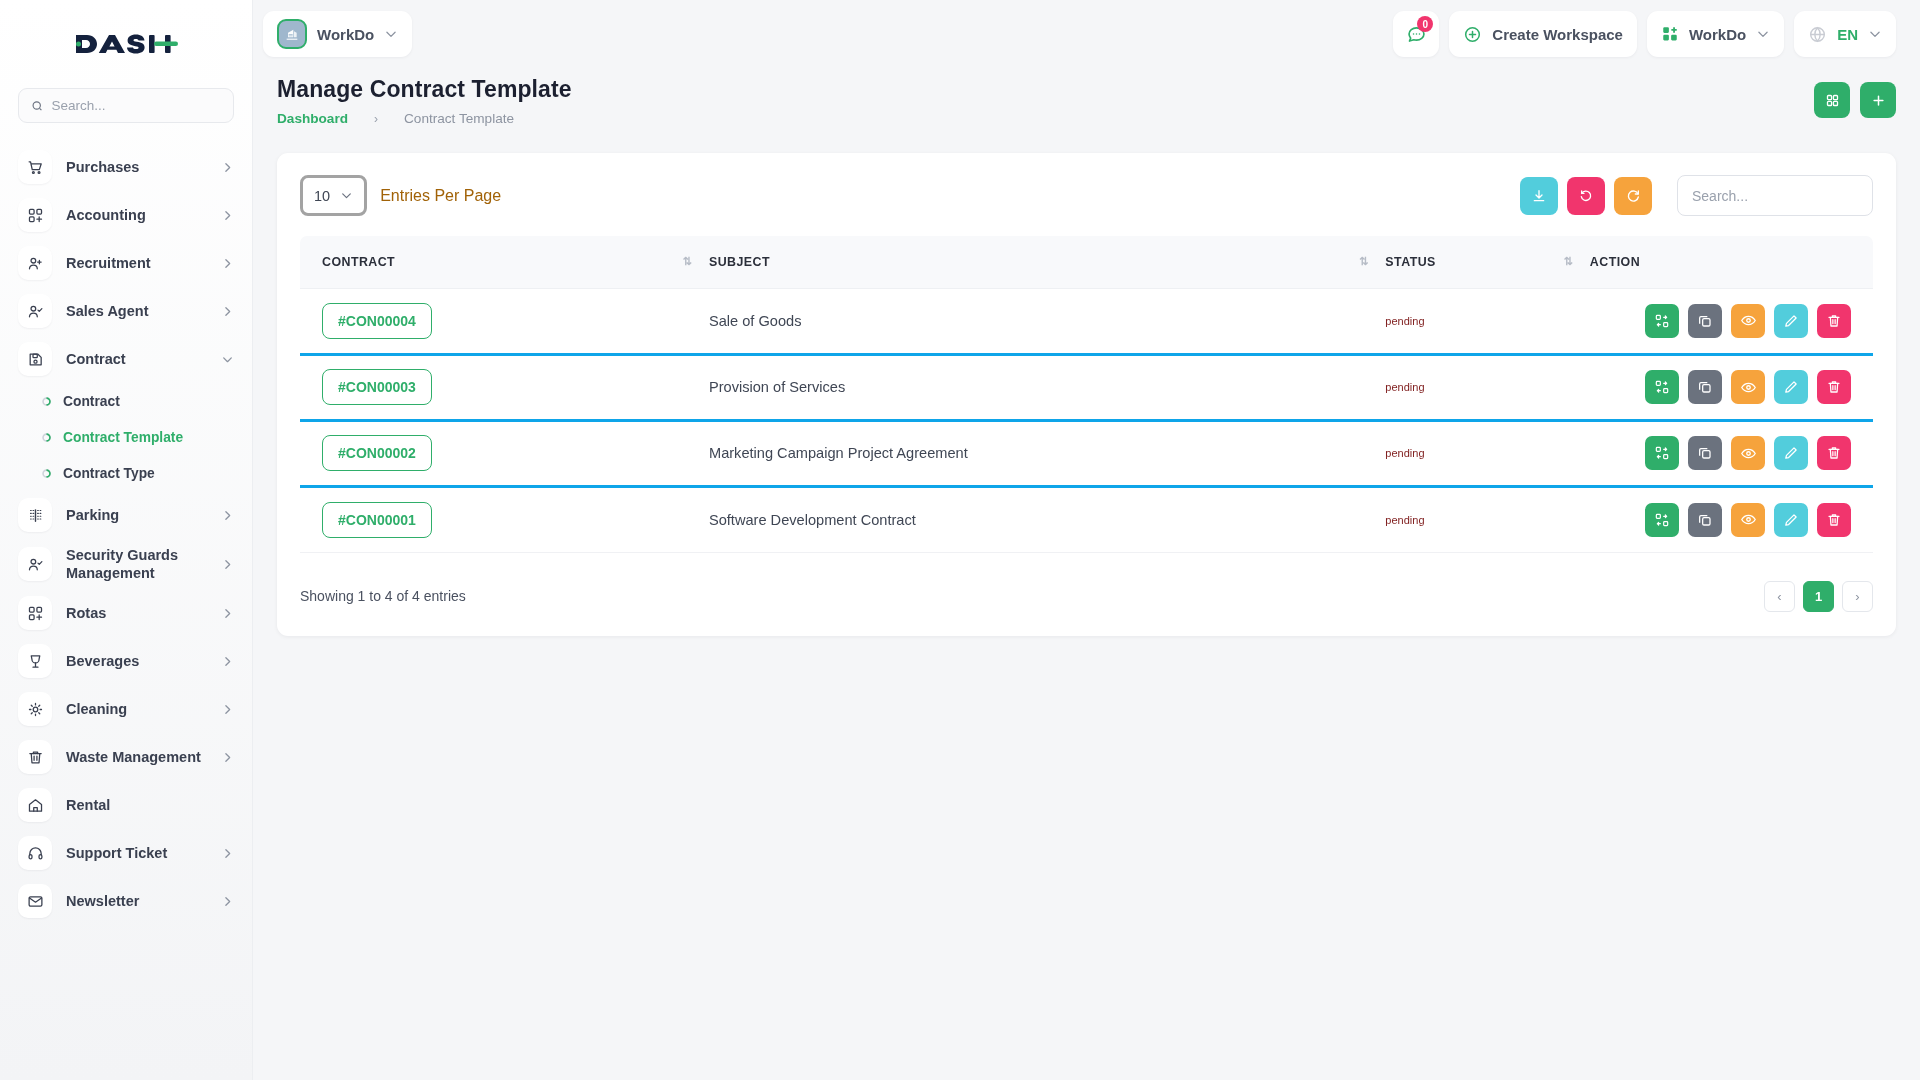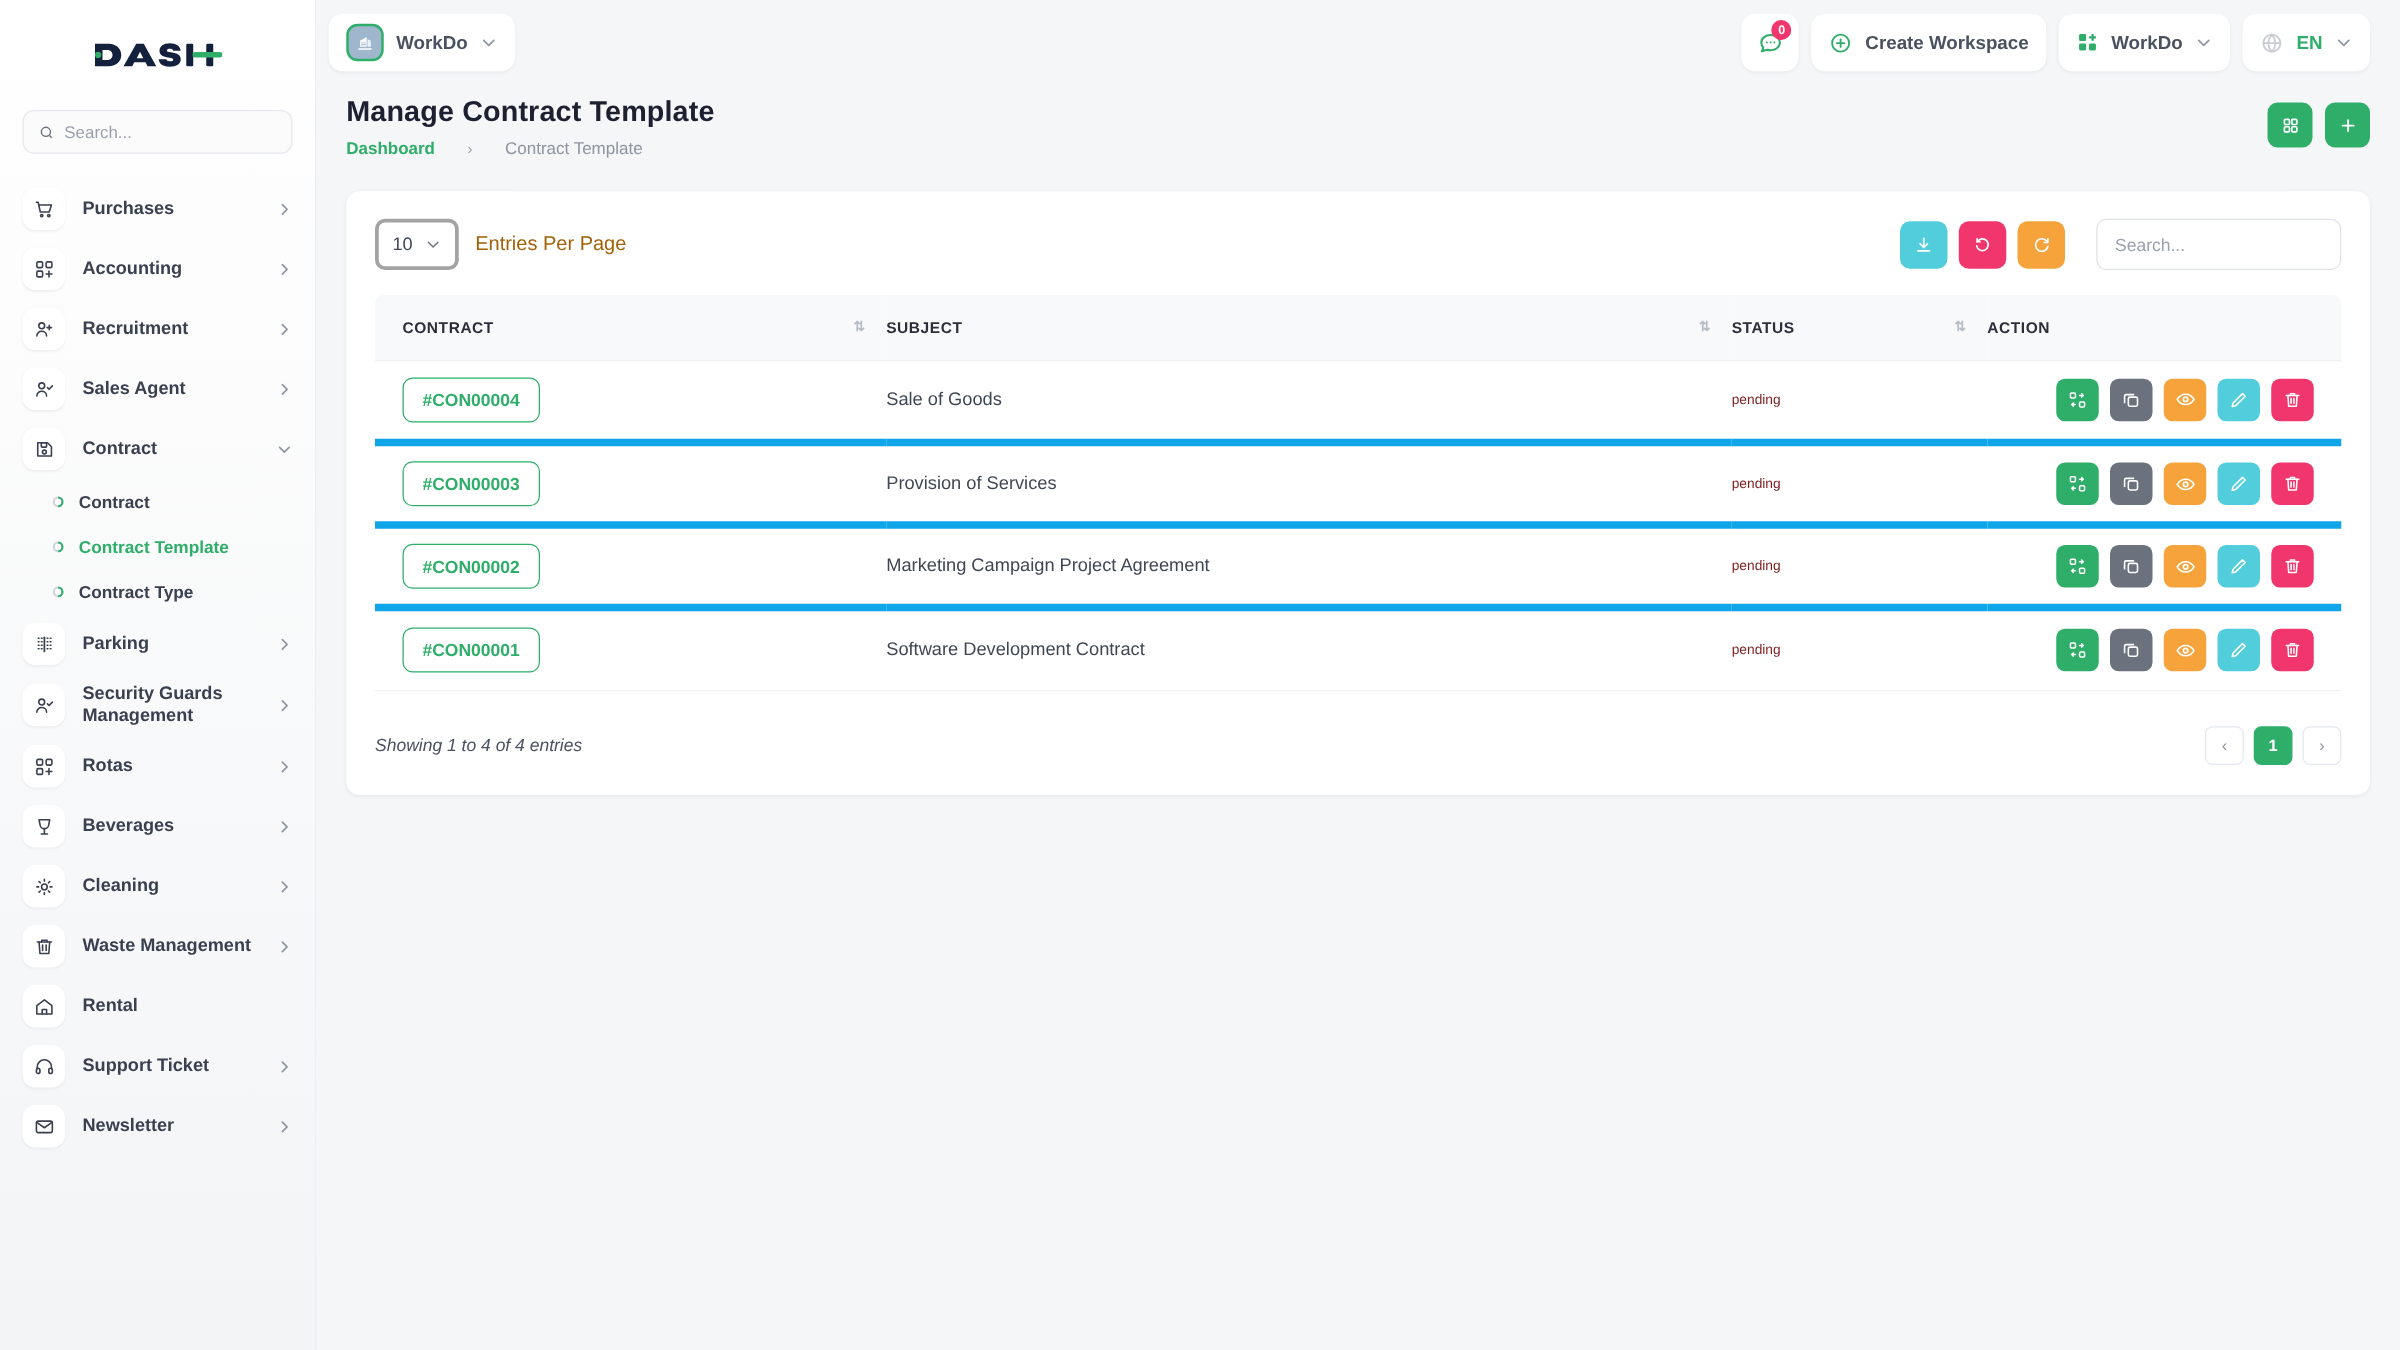--- a/index.html
+++ b/index.html
@@ -155,40 +155,40 @@
     text-align: left;
     font-size: 12.4px; font-weight: 700; letter-spacing: .45px;
     color: #2b2f3a; text-transform: uppercase;
     padding: 15px 12px 15px 0; height: 52px;
     border-bottom: 1px solid #eef0f3;
   }
   thead th:first-child { padding-left: 22px; border-radius: 7px 0 0 0; }
   thead th:last-child  { padding-right: 22px; border-radius: 0 7px 0 0; }
   .th-inner { display: flex; align-items: center; }
   .sort-ico { margin-left: auto; color: #b6bcc6; font-size: 11px; padding-right: 6px; letter-spacing: -1px;}
-  tbody td { padding: 12px 12px 12px 0; border-bottom: 6px solid #0ea5e9; height: 66px; }
+  tbody td { padding: 12px 12px 12px 0; border-bottom: 3px solid #0ea5e9; height: 66px; }
   tbody td:first-child { padding-left: 22px; }
   tbody td:last-child { padding-right: 22px; }
   tbody tr:last-child td { border-bottom: 1px solid #f0f1f4; }
   .con-chip {
     display: inline-flex; align-items: center; justify-content: center;
     border: 1px solid #2fae6a; color: #2fae6a;
     border-radius: 8px; font-size: 14px; font-weight: 600;
     padding: 9px 15px; cursor: pointer; background: #fff;
   }
   .subject-cell { font-size: 14.6px; color: #3f4654; }
   .status-cell { font-size: 11px; color: #7f1d1d; }
   .actions { display: flex; gap: 9px; justify-content: flex-end; }
   .act-btn {
     width: 34px; height: 34px; border-radius: 7px; border: none;
     display: flex; align-items: center; justify-content: center; cursor: pointer;
   }
 
   .card-foot { display: flex; align-items: center; margin-top: 28px; }
-  .showing { font-size: 14px; color: #4a5160; font-style: italic; }
+  .showing { font-size: 14px; color: #4a5160; }
   .pager { margin-left: auto; display: flex; gap: 8px; }
   .pg {
     min-width: 31px; height: 31px; border-radius: 6px;
     border: 1px solid #e4e7ec; background: #fff;
     display: flex; align-items: center; justify-content: center;
     font-size: 13px; color: #8d94a1; cursor: pointer; padding: 0 9px;
   }
   .pg.active { background: #2fae6a; border-color: #2fae6a; color: #fff; font-weight: 600; }
 </style>
 </head>

